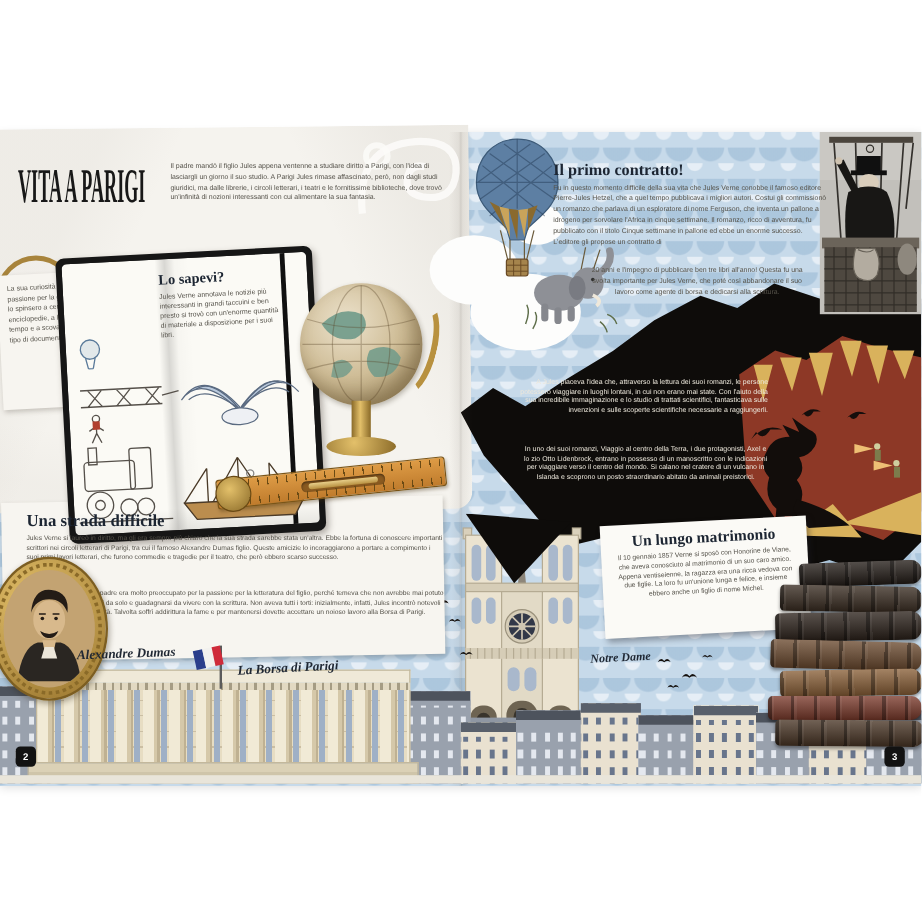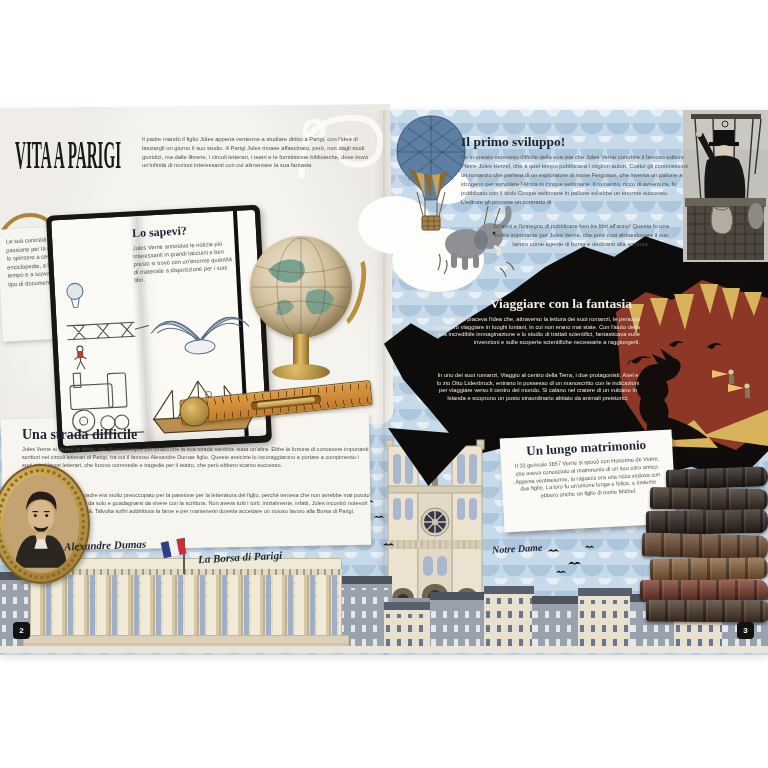--- a/index.html
+++ b/index.html
@@ -254,21 +254,21 @@
     <rect x="4" y="96" width="77" height="54" fill="#4e4840"></rect>
     <g stroke="#322e28" stroke-width="1">
       <path d="M4,104 h77 M4,114 h77 M4,124 h77 M4,134 h77 M4,144 h77"></path>
       <path d="M12,96 v54 M22,96 v54 M32,96 v54 M42,96 v54 M52,96 v54 M62,96 v54 M72,96 v54"></path>
     </g>
     <path d="M30,97 q-5,20 3,25 q10,5 15,-3 q4,-12 -2,-22 z" fill="#b3aca0" stroke="#6a645a"></path>
     <path d="M32,98 q8,4 13,0" stroke="#6a645a" fill="none"></path>
     <ellipse cx="73" cy="106" rx="8" ry="13" fill="#8e887e"></ellipse>
   </svg>
 
-  <div class="h2" style="position:absolute;left:461px;top:134px;font-size:13.5px;z-index:4">Il primo sviluppo!</div>
+  <div class="h2" style="position:absolute;left:461px;top:134px;font-size:13.5px;z-index:4">Il primo contratto!</div>
   <div class="bodytxt" style="position:absolute;left:461px;top:153px;width:228px;font-size:5.8px;line-height:8.9px;z-index:4">Fu in questo momento difficile della sua vita che Jules Verne conobbe il famoso editore Pierre-Jules Hetzel, che a quel tempo pubblicava i migliori autori. Costui gli commissionò un romanzo che parlava di un esploratore di nome Ferguson, che inventa un pallone a idrogeno per sorvolare l'Africa in cinque settimane. Il romanzo, ricco di avventura, fu pubblicato con il titolo Cinque settimane in pallone ed ebbe un enorme successo. L'editore gli propose un contratto di</div>
   <div class="bodytxt" style="position:absolute;left:488px;top:222px;width:186px;font-size:5.8px;line-height:8.9px;text-align:center;z-index:4">20 anni e l'impegno di pubblicare ben tre libri all'anno! Questa fu una svolta importante per Jules Verne, che poté così abbandonare il suo lavoro come agente di borsa e dedicarsi alla scrittura.</div>
 
   <div class="torn"></div>
   <div class="torn-tip"></div>
 
   <svg class="abs" style="left:610px;top:268px;width:158px;height:196px;z-index:3" viewBox="0 0 158 196">
     <path d="M6,44 L36,24 L62,32 L92,12 L124,22 L158,30 L158,158 L126,182 L84,166 L44,176 L12,128 Z" fill="#8d3826"></path>
     <g fill="#d9b25c">
       <polygon points="18,36 34,36 26,66"></polygon>
@@ -290,21 +290,20 @@
     <g>
       <polygon points="118,106 102,102 102,110" fill="rgba(255,215,130,.85)"></polygon>
       <circle cx="121" cy="104" r="2.6" fill="#cfcf9f"></circle>
         <rect x="119" y="107" width="5" height="9" fill="#7c7c4c"></rect>
       <polygon points="134,120 118,116 118,124" fill="rgba(255,215,130,.85)"></polygon>
       <circle cx="137" cy="118" r="2.6" fill="#cfcf9f"></circle>
         <rect x="135" y="121" width="5" height="9" fill="#7c7c4c"></rect>
     </g>
   </svg>
 
-  <div class="h2 ondark" style="position:absolute;left:440px;top:296px;width:192px;font-size:13.5px;text-align:right;color:#f3eee2;z-index:3">Viaggiare con la fantasia</div>
   <div class="bodytxt ondark" style="position:absolute;left:428px;top:316px;width:212px;font-size:5.8px;line-height:7.7px;text-align:right;z-index:3">A Jules piaceva l'idea che, attraverso la lettura dei suoi romanzi, le persone potessero viaggiare in luoghi lontani, in cui non erano mai state. Con l'aiuto della sua incredibile immaginazione e lo studio di trattati scientifici, fantasticava sulle invenzioni e sulle scoperte scientifiche necessarie a raggiungerli.</div>
   <div class="bodytxt ondark" style="position:absolute;left:436px;top:372px;width:204px;font-size:5.8px;line-height:7.7px;text-align:center;z-index:3">In uno dei suoi romanzi, Viaggio al centro della Terra, i due protagonisti, Axel e lo zio Otto Lidenbrock, entrano in possesso di un manoscritto con le indicazioni per viaggiare verso il centro del mondo. Si calano nel cratere di un vulcano in Islanda e scoprono un posto straordinario abitato da animali preistorici.</div>
 
   <div class="note">
     <div class="h2" style="font-size:13px;text-align:center;margin-top:6px">Un lungo matrimonio</div>
     <div class="bodytxt" style="font-size:5.6px;line-height:7.8px;text-align:center;margin:3px 10px 0 10px">Il 10 gennaio 1857 Verne si sposò con Honorine de Viane, che aveva conosciuto al matrimonio di un suo caro amico. Appena ventiseienne, la ragazza era una ricca vedova con due figlie. La loro fu un'unione lunga e felice, e insieme ebbero anche un figlio di nome Michel.</div>
   </div>
 
   <div class="basestrip"></div>
 

